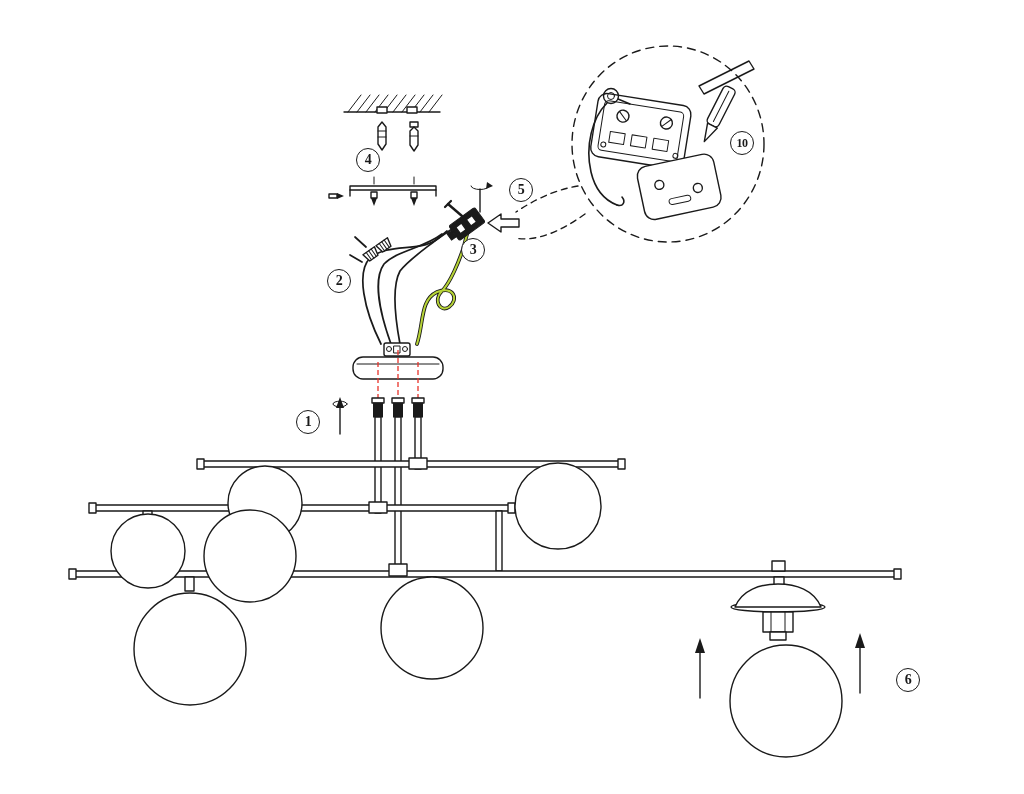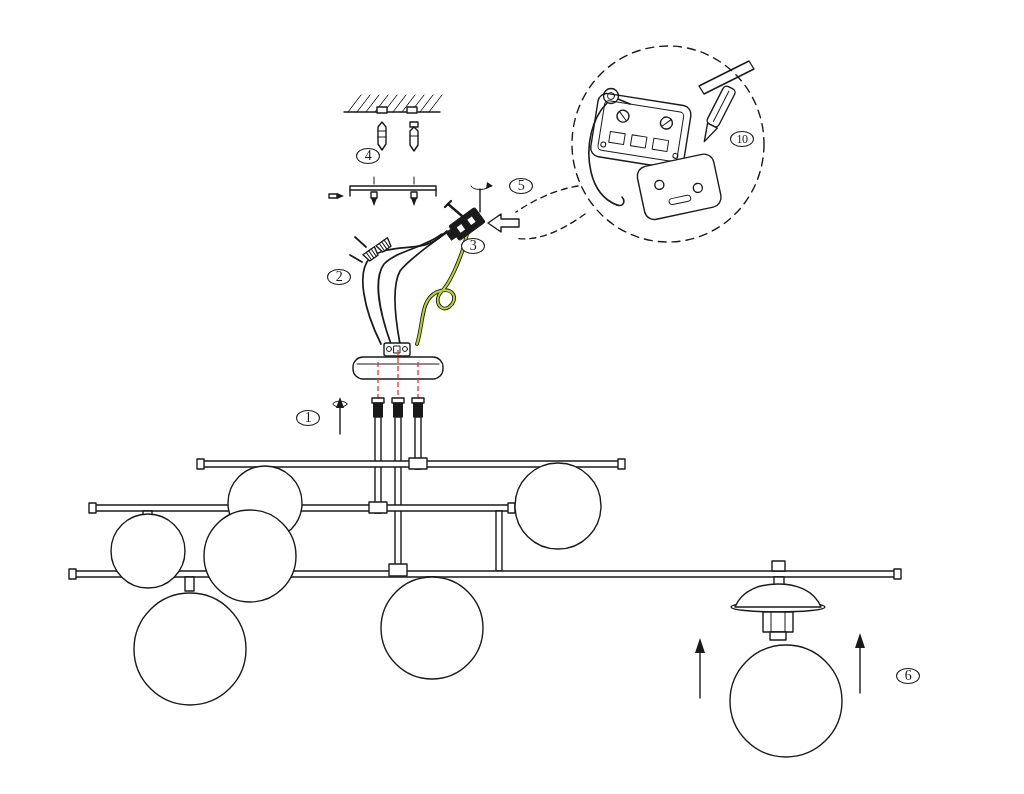--- a/index.html
+++ b/index.html
@@ -22,24 +22,24 @@
   .sf{stroke:var(--line);fill:#ffffff;stroke-width:1.4;stroke-linejoin:round;}
   .blk{fill:var(--line);stroke:none;}
   .blkr{fill:var(--line);stroke:var(--line);stroke-width:1;}
   .dashed{stroke-dasharray:8 6;}
   .leader{stroke-dasharray:6 5;}
   .dash-red{stroke:var(--alignment-dash);fill:none;stroke-width:1.3;stroke-dasharray:5 3;}
   .gw-under{stroke:var(--line);stroke-width:3.8;fill:none;stroke-linecap:round;}
   .gw{stroke:var(--ground-wire);stroke-width:2;fill:none;stroke-linecap:round;}
   .wire{stroke:var(--line);stroke-width:1.7;fill:none;stroke-linecap:round;}
   .step-label{
-    position:absolute;width:24px;height:16px;border:1.5px solid var(--line);
+    position:absolute;width:24px;height:24px;border:1.5px solid var(--line);
     border-radius:50%;display:flex;align-items:center;justify-content:center;
     font-family:"Liberation Serif", serif;font-size:14px;color:var(--line);
-    background:#ffffff;box-sizing:border-box;letter-spacing:-0.5px;
+    background:#ffffff;box-sizing:border-box;letter-spacing:-0.5px;font-weight:bold;
   }
 </style>
 </head>
 <body>
 
 <div class="stage">
 <svg width="1024" height="794" viewBox="0 0 1024 794">
 
   <g>
     <g>

